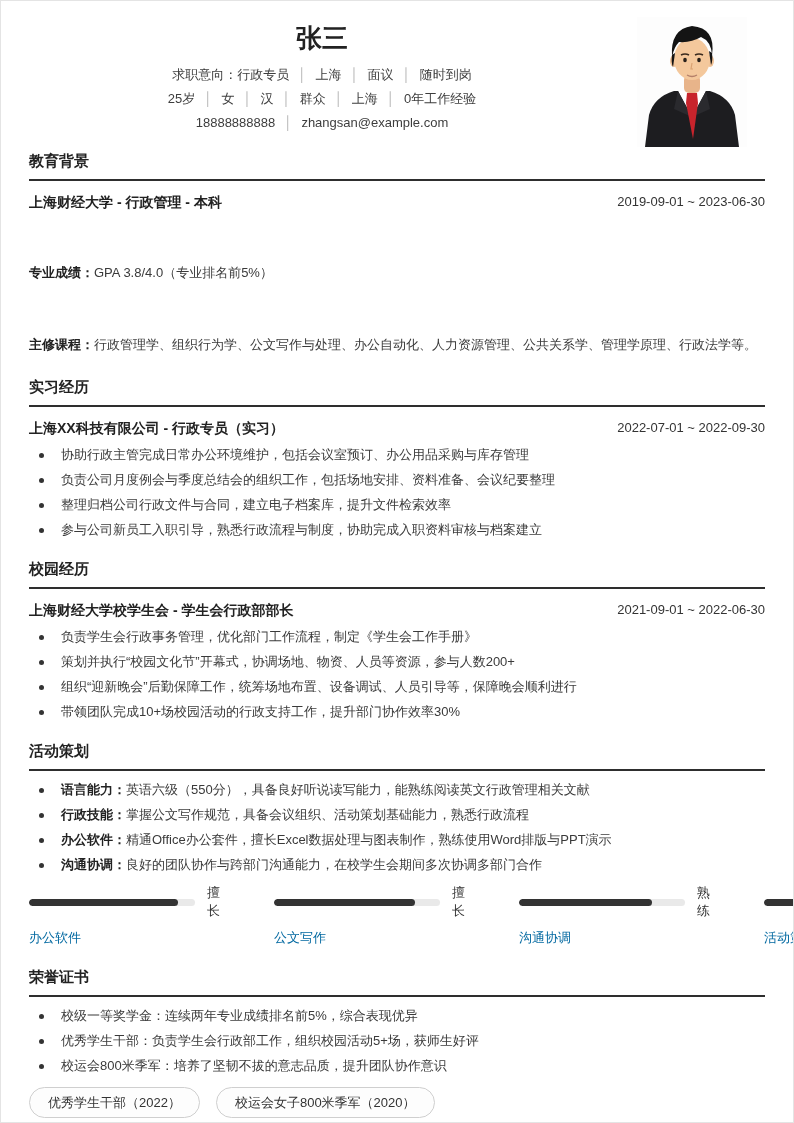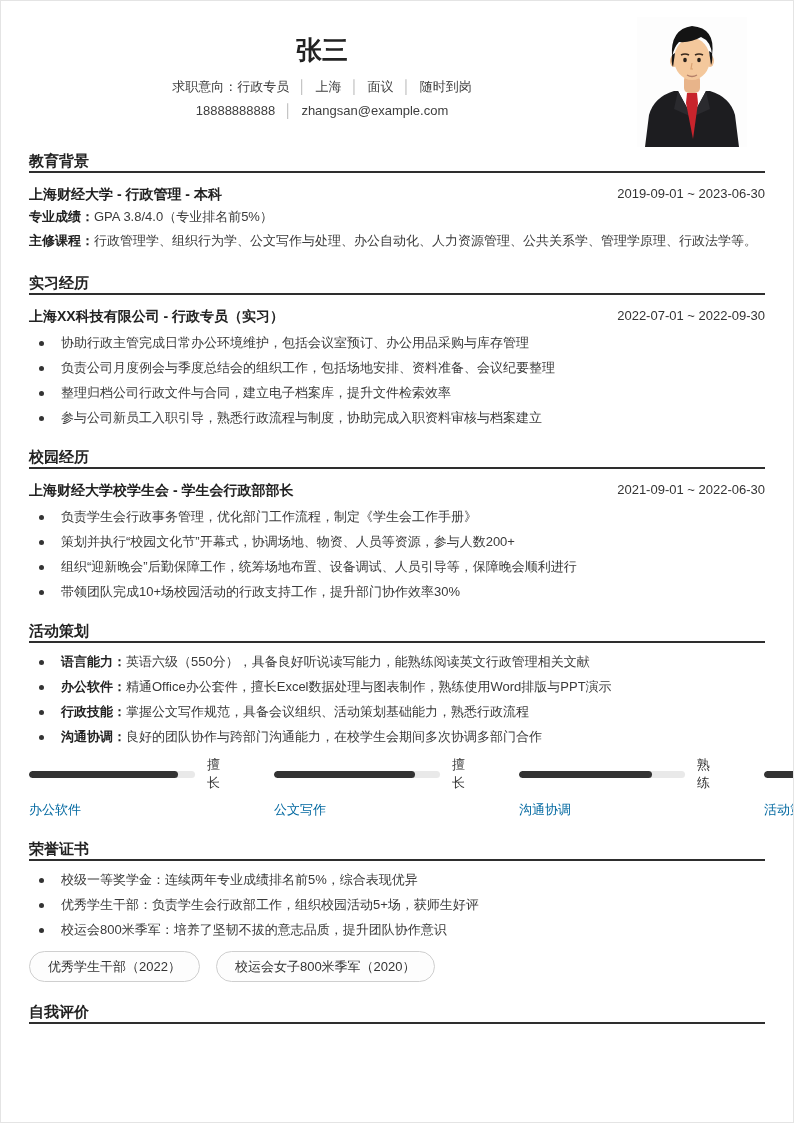--- a/index.html
+++ b/index.html
@@ -4,38 +4,38 @@
 <style>
   * { margin:0; padding:0; box-sizing:border-box; }
   html,body { background:#fff; }
   body { font-family:"Liberation Sans","DejaVu Sans",sans-serif; }
   .page {
     width:794px; height:1123px; margin:0 auto; background:#fff;
     border:1px solid #e4e4e4; padding:0 28px; overflow:hidden;
     color:#3a3a3a; font-size:13px; position:relative;
   }
   
-  .header { padding-top:32px; padding-right:150px; text-align:center; height:130px; }
+  .header { padding-top:20px; padding-right:150px; text-align:center; height:130px; }
   .name { font-size:26px; font-weight:bold; color:#222; line-height:34px; margin-bottom:8px; }
   .hline { line-height:24px; color:#3d3d3d; font-size:13px; }
   .sep { color:#b5b5b5; padding:0 9px; }
   .photo {
     position:absolute; top:16px; right:46px; width:110px; height:130px;
     background:#fdfdfd; overflow:hidden;
   }
   
   .section { margin-top:20px; }
   .section-title {
     font-size:15px; font-weight:bold; color:#222; line-height:20px;
-    border-bottom:2px solid #2e2e2e; margin-bottom:10px;
+    padding-bottom:8px; border-bottom:2px solid #2e2e2e; margin-bottom:10px;
   }
   .entry-head { display:flex; justify-content:space-between; align-items:flex-end; line-height:22px; }
   .entry-name { font-weight:bold; color:#222; font-size:14px; }
   .entry-date { color:#333; font-size:13px; }
-  .info-line { line-height:24px; color:#3a3a3a; }
+  .info-line { line-height:24px; color:#3a3a3a;margin-top:48px; }
   .info-label { font-weight:bold; color:#222; }
   ul.bullets { list-style:none; margin-top:2px; }
   ul.bullets li { position:relative; padding-left:32px; margin:7px 0; line-height:18px; color:#3a3a3a; }
   ul.bullets li::before {
     content:""; position:absolute; left:10px; top:7px;
     width:5px; height:5px; border-radius:50%; background:#333;
   }
   .b-label { font-weight:bold; color:#222; }
   
   .bars { margin-top:10px; display:grid; grid-template-columns:repeat(4,1fr); column-gap:54px; row-gap:16px; }
@@ -55,20 +55,23 @@
 <body>
 
 <div class="page">
 
   <div class="header">
     <div class="name">张三</div>
     <div class="hline">
       <span>求职意向：</span><span>行政专员</span><span class="sep">│</span><span>上海</span><span class="sep">│</span><span>面议</span><span class="sep">│</span><span>随时到岗</span>
     </div>
     <div class="hline">
+      <span>25岁</span><span class="sep">│</span><span>女</span><span class="sep">│</span><span>汉</span><span class="sep">│</span><span>群众</span><span class="sep">│</span><span>上海</span><span class="sep">│</span><span>0年工作经验</span>
+    </div>
+    <div class="hline">
       <span>18888888888</span><span class="sep">│</span><span>zhangsan@example.com</span>
     </div>
   </div>
 
   <div class="photo">
     <svg width="110" height="130" viewBox="0 0 110 130" xmlns="http://www.w3.org/2000/svg">
       <rect x="0" y="0" width="110" height="130" fill="#fdfdfd"></rect>
 
       <path d="M8 130 L12 98 Q17 80 37 74 L73 74 Q93 80 98 98 L102 130 Z" fill="#1d1d20"></path>
 
@@ -139,22 +142,22 @@
       <li>策划并执行“校园文化节”开幕式，协调场地、物资、人员等资源，参与人数200+</li>
       <li>组织“迎新晚会”后勤保障工作，统筹场地布置、设备调试、人员引导等，保障晚会顺利进行</li>
       <li>带领团队完成10+场校园活动的行政支持工作，提升部门协作效率30%</li>
     </ul>
   </div>
 
   <div class="section">
     <div class="section-title">活动策划</div>
     <ul class="bullets">
       <li><span class="b-label">语言能力：</span><span>英语六级（550分），具备良好听说读写能力，能熟练阅读英文行政管理相关文献</span></li>
+      <li><span class="b-label">行政技能：</span><span>掌握公文写作规范，具备会议组织、活动策划基础能力，熟悉行政流程</span></li>
       <li><span class="b-label">办公软件：</span><span>精通Office办公套件，擅长Excel数据处理与图表制作，熟练使用Word排版与PPT演示</span></li>
-      <li><span class="b-label">行政技能：</span><span>掌握公文写作规范，具备会议组织、活动策划基础能力，熟悉行政流程</span></li>
       <li><span class="b-label">沟通协调：</span><span>良好的团队协作与跨部门沟通能力，在校学生会期间多次协调多部门合作</span></li>
     </ul>
     <div class="bars">
       <div class="bar-item">
         <div class="bar-row">
           <div class="bar-track">
               <div class="bar-fill" style="width: 90%;"></div>
             </div>
           <span class="bar-level">擅长</span>
         </div>

